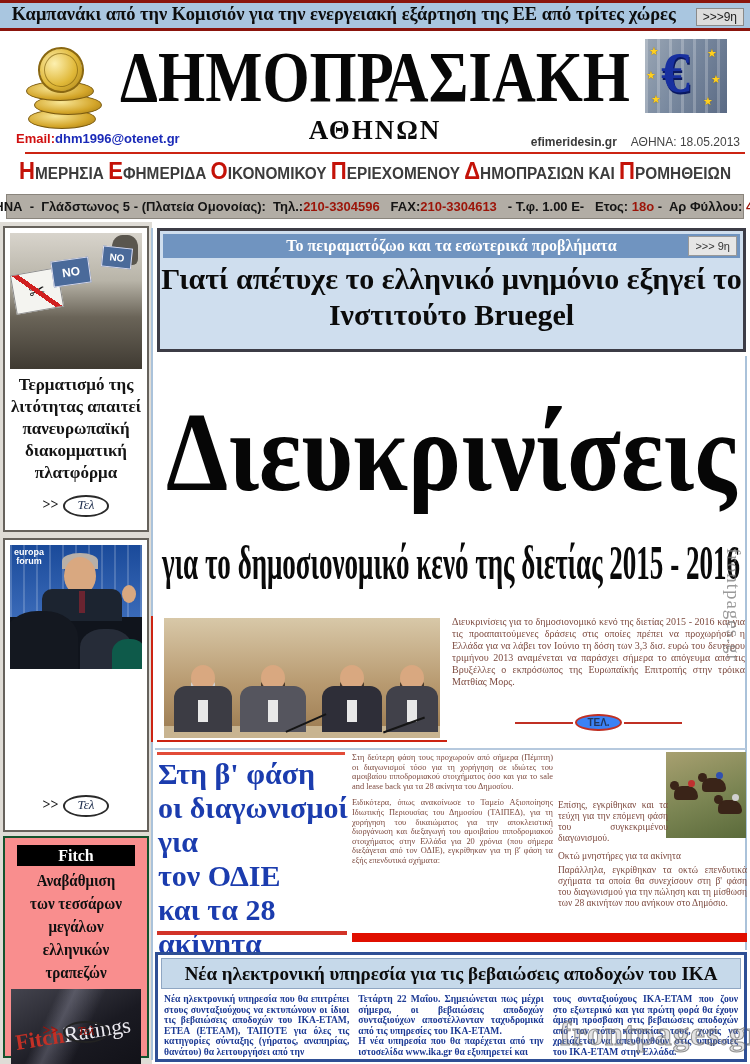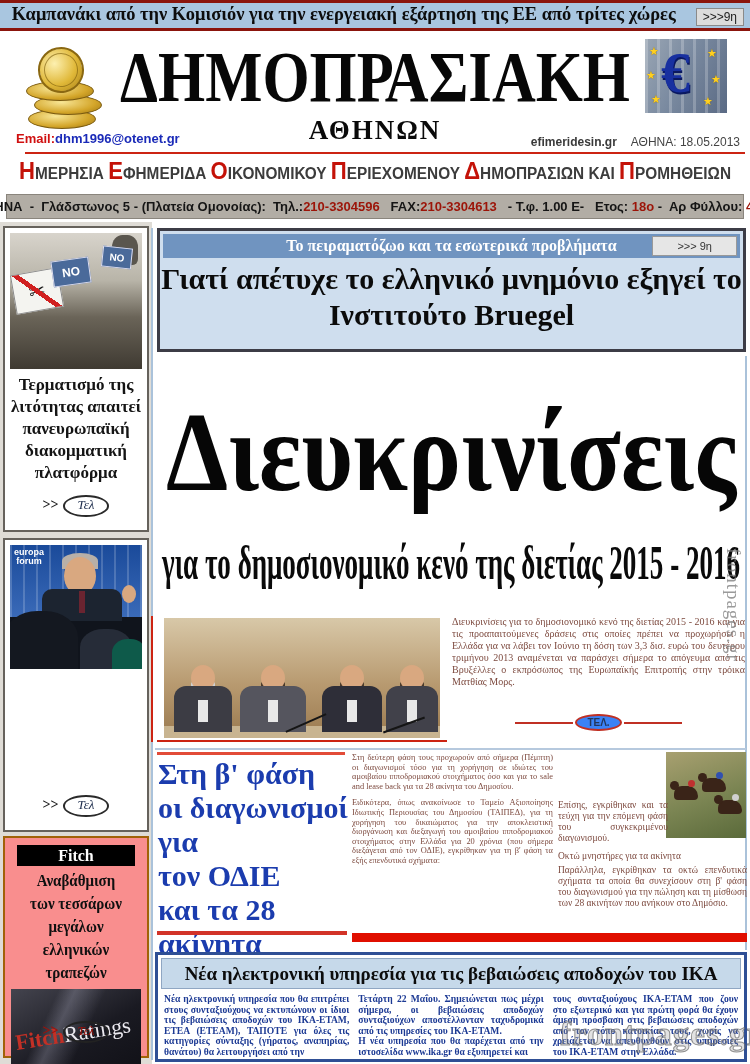--- a/index.html
+++ b/index.html
@@ -100,21 +100,21 @@
   .b-hand{position:absolute;left:112px;top:40px;width:14px;height:18px;background:#d9a880;
     border-radius:50%;z-index:2;}
   .b-fg1{position:absolute;left:-6px;bottom:0;width:74px;height:58px;background:#141820;
     border-radius:45% 45% 0 0;z-index:4;}
   .b-fg2{position:absolute;left:70px;bottom:0;width:52px;height:40px;background:#262c38;
     border-radius:45% 45% 0 0;z-index:4;}
   .b-fg3{position:absolute;right:-4px;bottom:0;width:34px;height:30px;background:#0e5a4a;
     border-radius:45% 45% 0 0;z-index:4;}
 
   
-  .fitch-box{background:#f98e8e;border:2px solid #a16207;}
+  .fitch-box{background:#f98e8e;border:2px solid #14532d;}
   .fitch-tag{margin:7px auto 0;width:118px;height:21px;background:#000;color:#fff;
     font-weight:bold;font-size:16px;text-align:center;line-height:21px;}
   .fitch-headline{font-weight:bold;font-size:17px;transform:scaleX(.88);transform-origin:center;
     text-align:center;line-height:23px;color:#101010;margin-top:3px;white-space:pre-line;}
   .fitch-img{position:relative;margin:5px auto 0;width:130px;height:88px;overflow:hidden;
     background:linear-gradient(150deg,#44444e 0%,#1a1a22 55%,#101016 100%);}
   .fitch-img::before{content:"";position:absolute;inset:0;
     background:linear-gradient(115deg,transparent 28%,rgba(180,180,200,.3) 38%,transparent 56%);}
   .fitch-text{position:absolute;left:4px;top:32px;transform:rotate(-9deg);font-size:22px;white-space:nowrap;}
   .f-red{color:#c23026;font-weight:bold;}
@@ -127,21 +127,21 @@
   .vline-right{left:745px;top:356px;width:2px;height:594px;background:#aac2da;}
 
   
   .lead-box{left:157px;top:228px;width:589px;height:124px;background:#cfdeee;
     border:3px solid #3c3c46;box-sizing:border-box;}
   .lead-strip{margin:3px;height:24px;background:#7094c0;position:relative;
     display:flex;align-items:center;justify-content:center;}
   .lead-kicker{font-weight:bold;font-size:16px;color:#ffffff;}
   .lead-btn{position:absolute;right:3px;top:2px;bottom:2px;background:#e6e6e6;border:1px solid #999;
     font:11px "Liberation Sans",sans-serif;color:#333;display:flex;align-items:center;
-    padding:0 24px;cursor:pointer;}
+    padding:0 6px;cursor:pointer;}
   .lead-headline{text-align:center;font-weight:bold;font-size:30px;line-height:36px;
     color:#0b0b0b;margin-top:3px;}
 
   
   .story-kicker{left:157px;top:358px;width:589px;text-align:center;font-weight:bold;
     font-size:19px;color:#cc1110;}
   .giant-svg{left:157px;top:374px;width:589px;height:152px;}
   .sub-svg{left:157px;top:532px;width:589px;height:62px;}
 
   .conf-photo{left:164px;top:618px;width:276px;height:120px;overflow:hidden;

